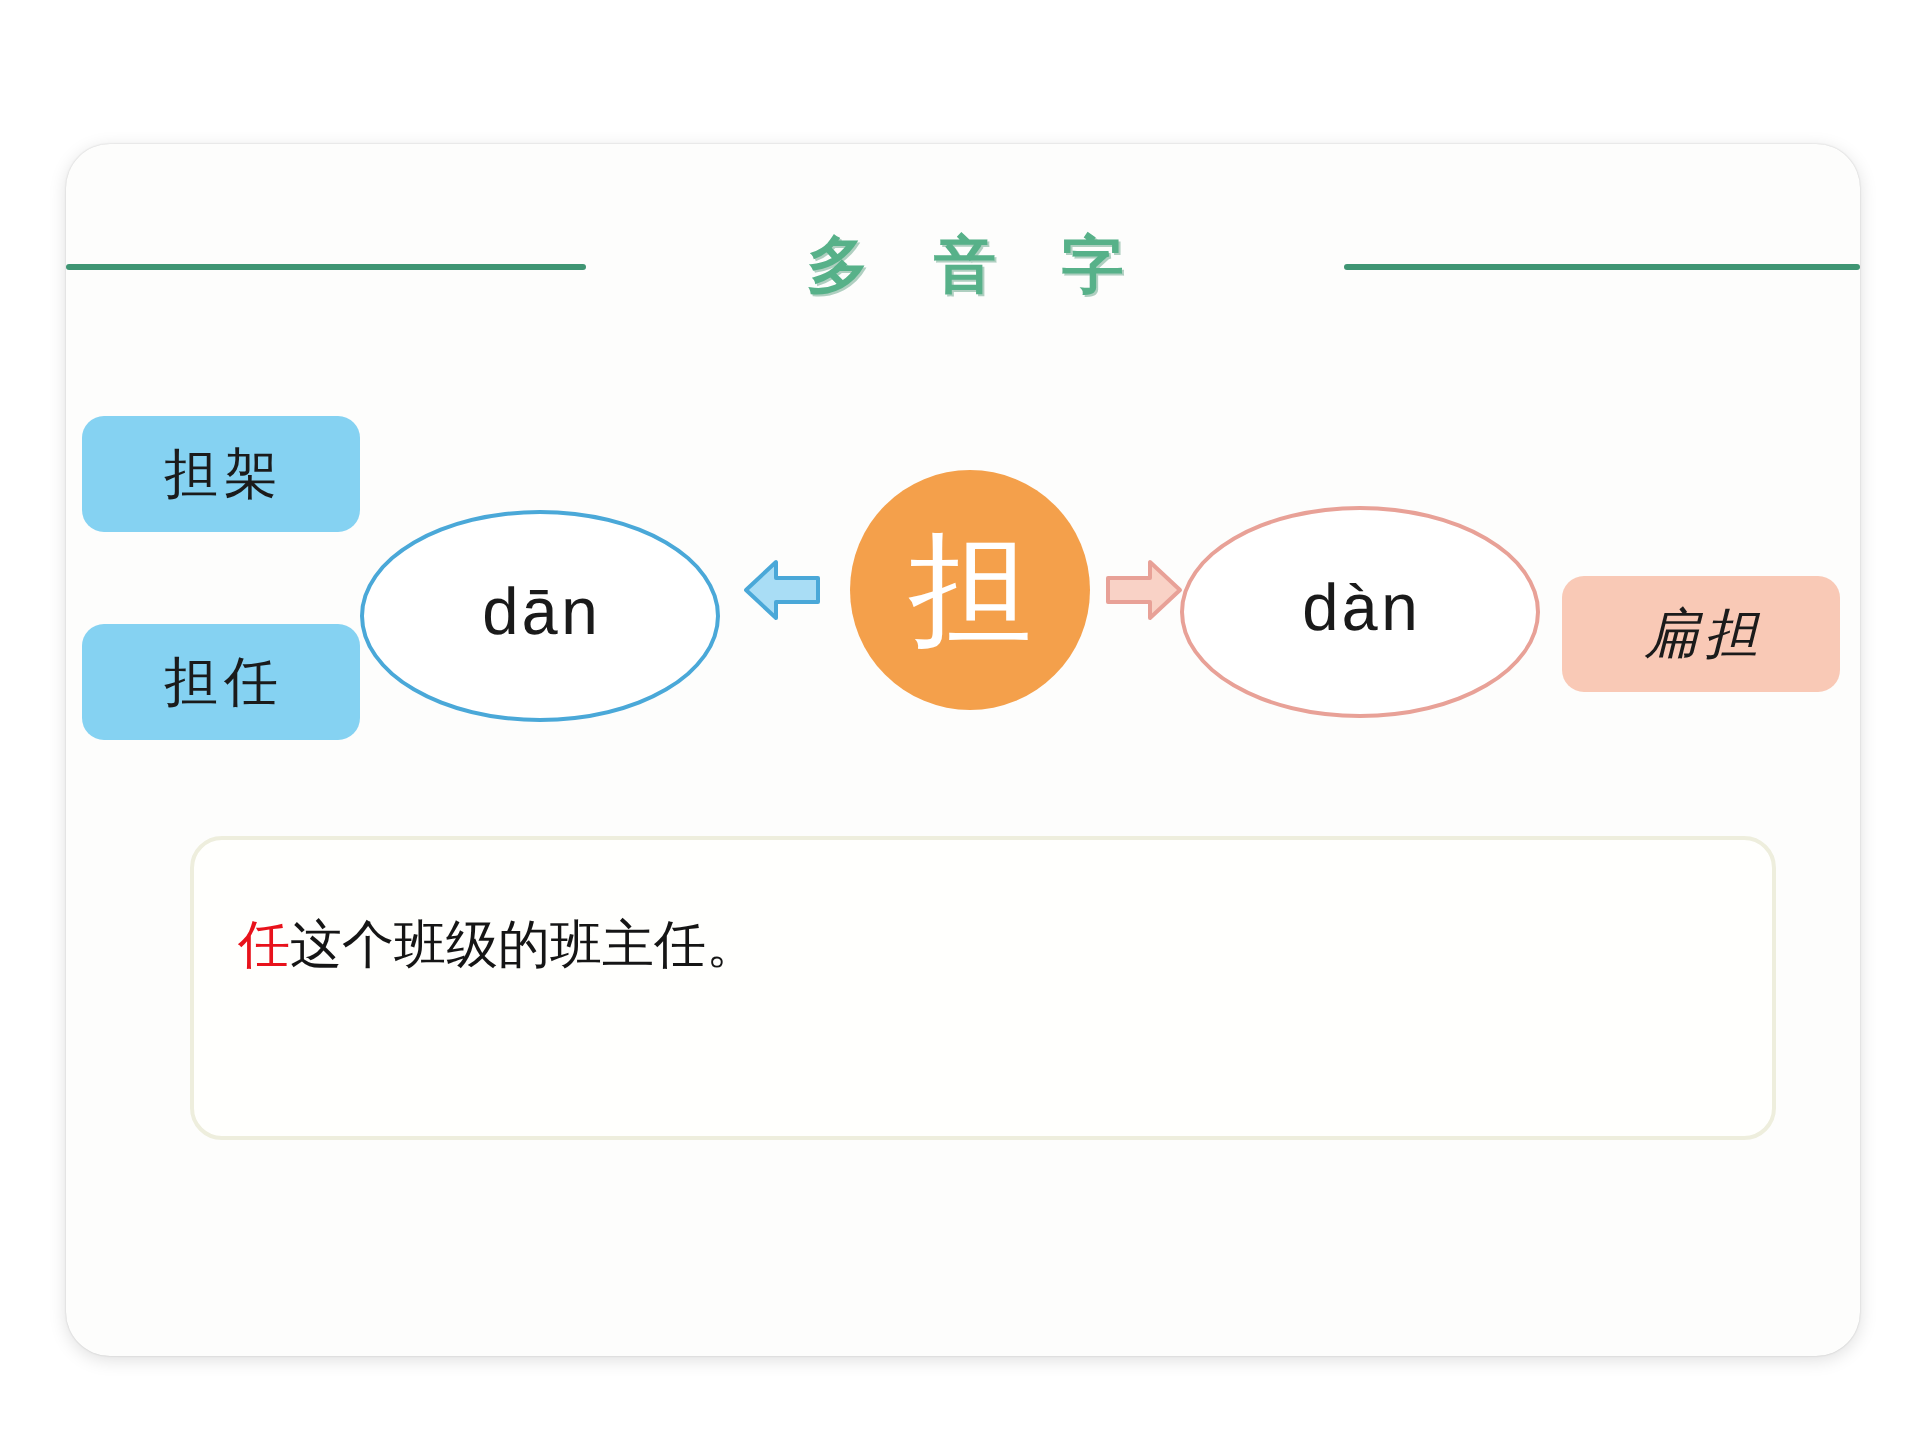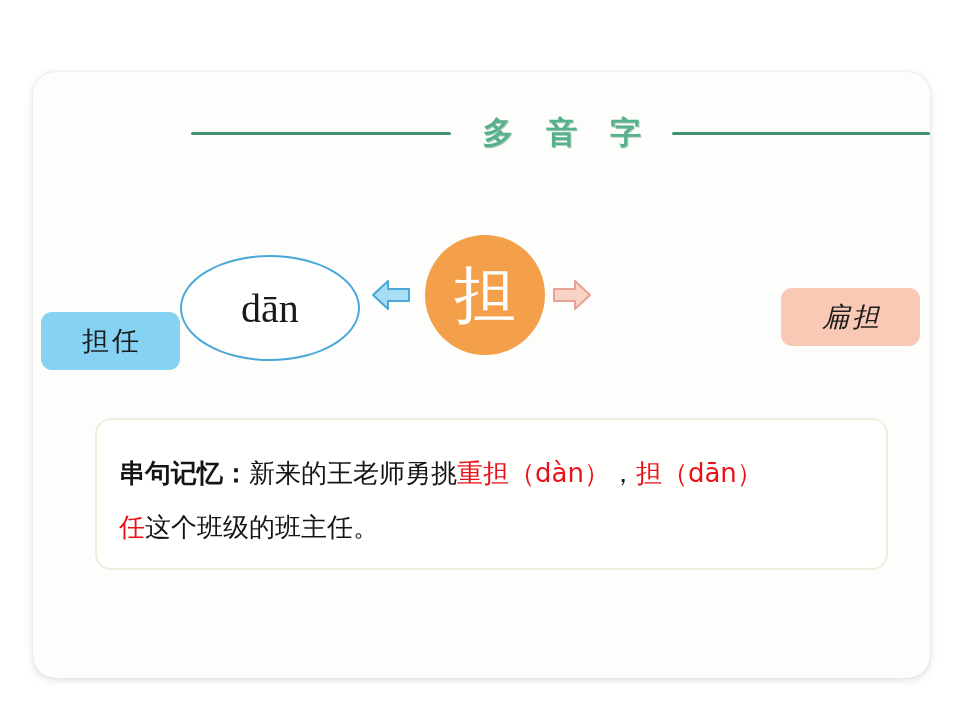--- a/index.html
+++ b/index.html
@@ -35,22 +35,22 @@
 
   
   .title-row {
     position: absolute;
     left: 0;
     top: 32px;
     width: 897px;
     height: 58px;
     display: flex;
     align-items: center;
-    justify-content: flex-end;
-    gap: 20px;
+    justify-content: space-between;
+    gap: 32px;
   }
   .title-rule {
     height: 3px;
     background: #3f9573;
     border-radius: 2px;
   }
   .rule-left  { width: 260px; }
   .rule-right { width: 258px; }
   .title-text {
     color: #57b189;
@@ -98,23 +98,23 @@
   
   .ellipse {
     position: absolute;
     width: 176px;
     height: 102px;
     border-radius: 50%;
     background: #ffffff;
     display: flex;
     align-items: center;
     justify-content: center;
-    font-size: 40px;
+    font-size: 33px;
     color: #1a1a1a;
-    font-family: Liberation Serif, serif;
+    font-family: Liberation Mono, monospace;
   }
   .ellipse-left  { left: 147px; top: 183px; border: 2px solid #4aa8d8; }
   .ellipse-right { left: 557px; top: 181px; border: 2px solid #e8a197; }
 
   
   .center-circle {
     position: absolute;
     left: 392px;
     top: 163px;
     width: 120px;
@@ -171,52 +171,55 @@
   <div class="card">
 
     <div class="title-row">
       <div class="title-rule rule-left"></div>
       <div class="title-text">多 音 字</div>
       <div class="title-rule rule-right"></div>
     </div>
 
     <div class="diagram">
 
+      <div class="chip chip-blue chip-l1">
+        <span>担架</span>
+      </div>
       <div class="chip chip-blue chip-l2">
         <span>担任</span>
       </div>
 
       <div class="chip chip-pink chip-r2">
         <span>扁担</span>
       </div>
 
       <div class="ellipse ellipse-left">
         <span>dān</span>
       </div>
 
+      <div class="ellipse ellipse-right">
+        <span>dàn</span>
+      </div>
 
       <div class="arrow arrow-left">
         <svg width="42" height="40" viewBox="0 0 42 40">
           <path d="M3 20 L18 6 L18 14 L39 14 L39 26 L18 26 L18 34 Z" fill="#a9ddf5" stroke="#4aa8d8" stroke-width="2" stroke-linejoin="round"></path>
         </svg>
       </div>
       <div class="arrow arrow-right">
         <svg width="42" height="40" viewBox="0 0 42 40">
           <path d="M39 20 L24 6 L24 14 L3 14 L3 26 L24 26 L24 34 Z" fill="#f9d2c6" stroke="#e8a197" stroke-width="2" stroke-linejoin="round"></path>
         </svg>
       </div>
 
       <div class="center-circle">
         <span>担</span>
       </div>
 
       <div class="sentence-box">
         <div class="sentence-line">
-          <span class="lead">串句记忆</span><span class="lead">：</span><span>新来的王老师勇挑</span><span class="hl">重担（dàn）</span><span>，</span><span class="hl">担（dān）</span>
-        </div>
-        <div class="sentence-line">
           <span class="hl">任</span><span>这个班级的班主任。</span>
         </div>
       </div>
 
     </div>
   </div>
 </div>
 
 </body></html>

